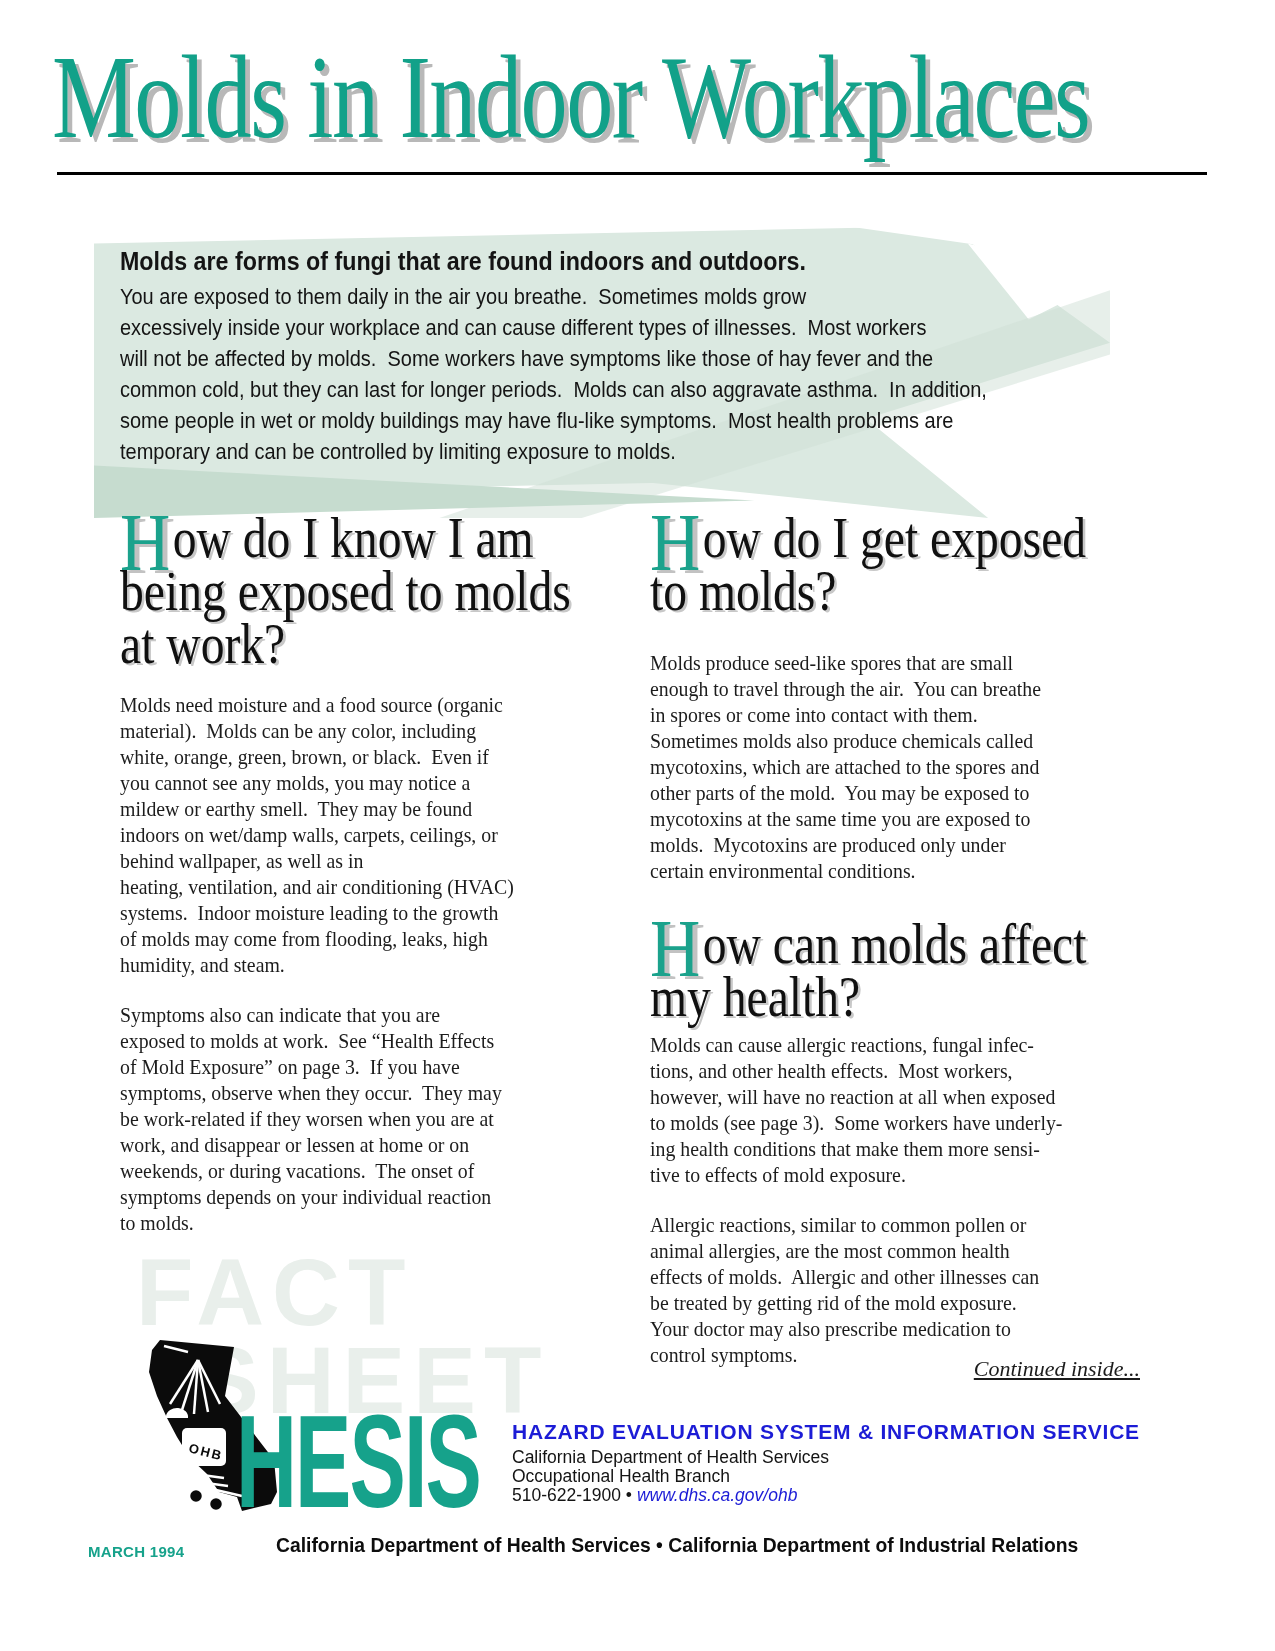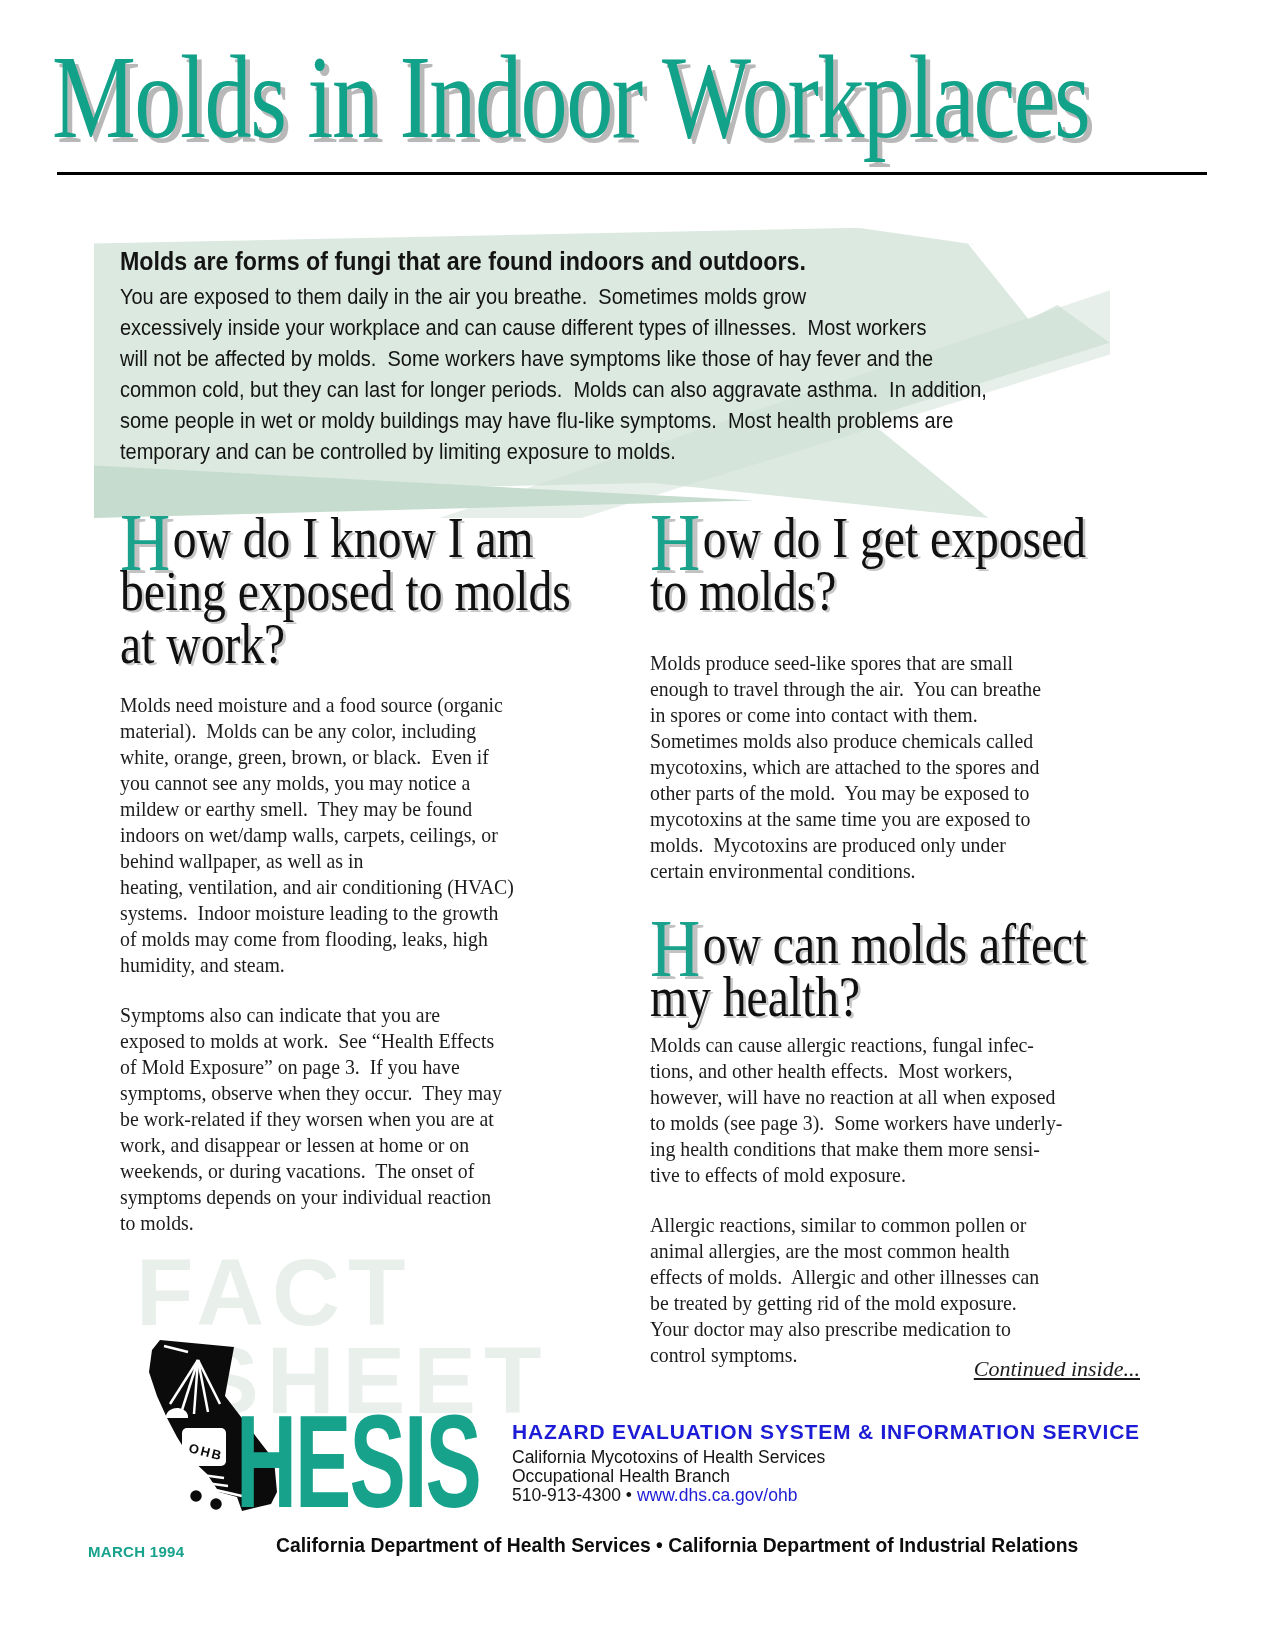--- a/index.html
+++ b/index.html
@@ -46,21 +46,21 @@
     font-size:94px;line-height:1;letter-spacing:8px;color:#e9efeb;z-index:1;}
 
   
   .cal-illustration{z-index:2;}
   .hesis-logo{font-family:"Liberation Sans","DejaVu Sans",sans-serif;font-weight:bold;
     font-size:132px;line-height:1;letter-spacing:-3px;color:#16a28b;
     transform:scaleX(0.64);transform-origin:left top;z-index:2;}
   .org-block{font-family:"Liberation Sans","DejaVu Sans",sans-serif;color:#141414;width:640px;}
   .org-name{color:#1c1cd6;font-weight:bold;font-size:21px;letter-spacing:0.8px;margin-bottom:4px;white-space:pre;}
   .org-line{font-size:17.5px;line-height:19px;white-space:pre;}
-  .org-link{color:#1c1cd6;text-decoration:none;cursor:pointer;}
+  .org-link{color:#1c1cd6;text-decoration:none;cursor:pointer;font-style:italic;}
   .footer-date{font-family:"Liberation Sans","DejaVu Sans",sans-serif;font-weight:bold;
     font-size:15px;color:#16a28b;letter-spacing:0.3px;}
   .footer-depts{font-family:"Liberation Sans","DejaVu Sans",sans-serif;font-weight:bold;
     font-size:21px;color:#0d0d0d;white-space:pre;transform:scaleX(0.92);transform-origin:left top;}
 </style>
 </head>
 <body>
 
 <div class="page">
 
@@ -167,21 +167,21 @@
       <path d="M92,156 L118,162"></path>
     </g>
     <circle cx="72" cy="162" r="7" stroke="#ffffff" stroke-width="2.5" fill="#0b0b0b"></circle>
     <circle cx="92" cy="170" r="7" stroke="#ffffff" stroke-width="2.5" fill="#0b0b0b"></circle>
   </svg>
 
   <div class="abs hesis-logo" style="left:236px;top:1396px;">HESIS</div>
 
   <div class="abs org-block" style="left:512px;top:1420px;">
     <div class="org-name">HAZARD EVALUATION SYSTEM &amp; INFORMATION SERVICE</div>
-    <div class="org-line">California Mycotoxins of Health Services</div>
+    <div class="org-line">California Department of Health Services</div>
     <div class="org-line">Occupational Health Branch</div>
-    <div class="org-line"><span>510-913-4300</span><span> </span><span>•</span><span> </span><span class="org-link">www.dhs.ca.gov/ohb</span></div>
+    <div class="org-line"><span>510-622-1900</span><span> </span><span>•</span><span> </span><span class="org-link">www.dhs.ca.gov/ohb</span></div>
   </div>
 
   <div class="abs footer-date" style="left:88px;top:1543px;">MARCH 1994</div>
   <div class="abs footer-depts" style="left:276px;top:1533px;">California Department of Health Services • California Department of Industrial Relations</div>
 
 </div>
 
 </body></html>

